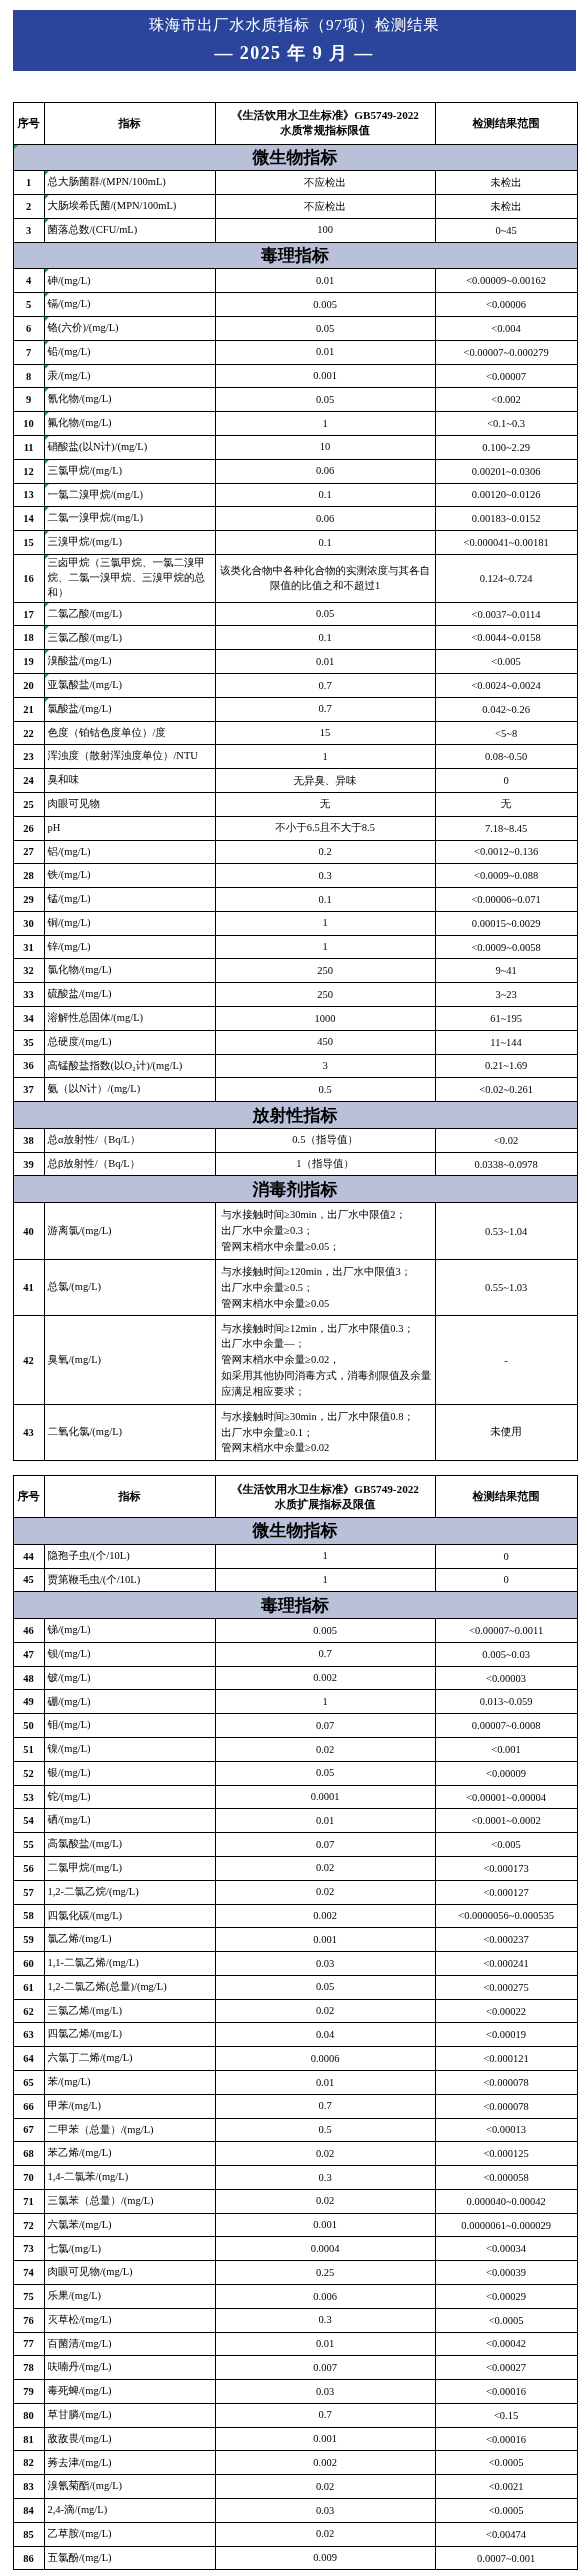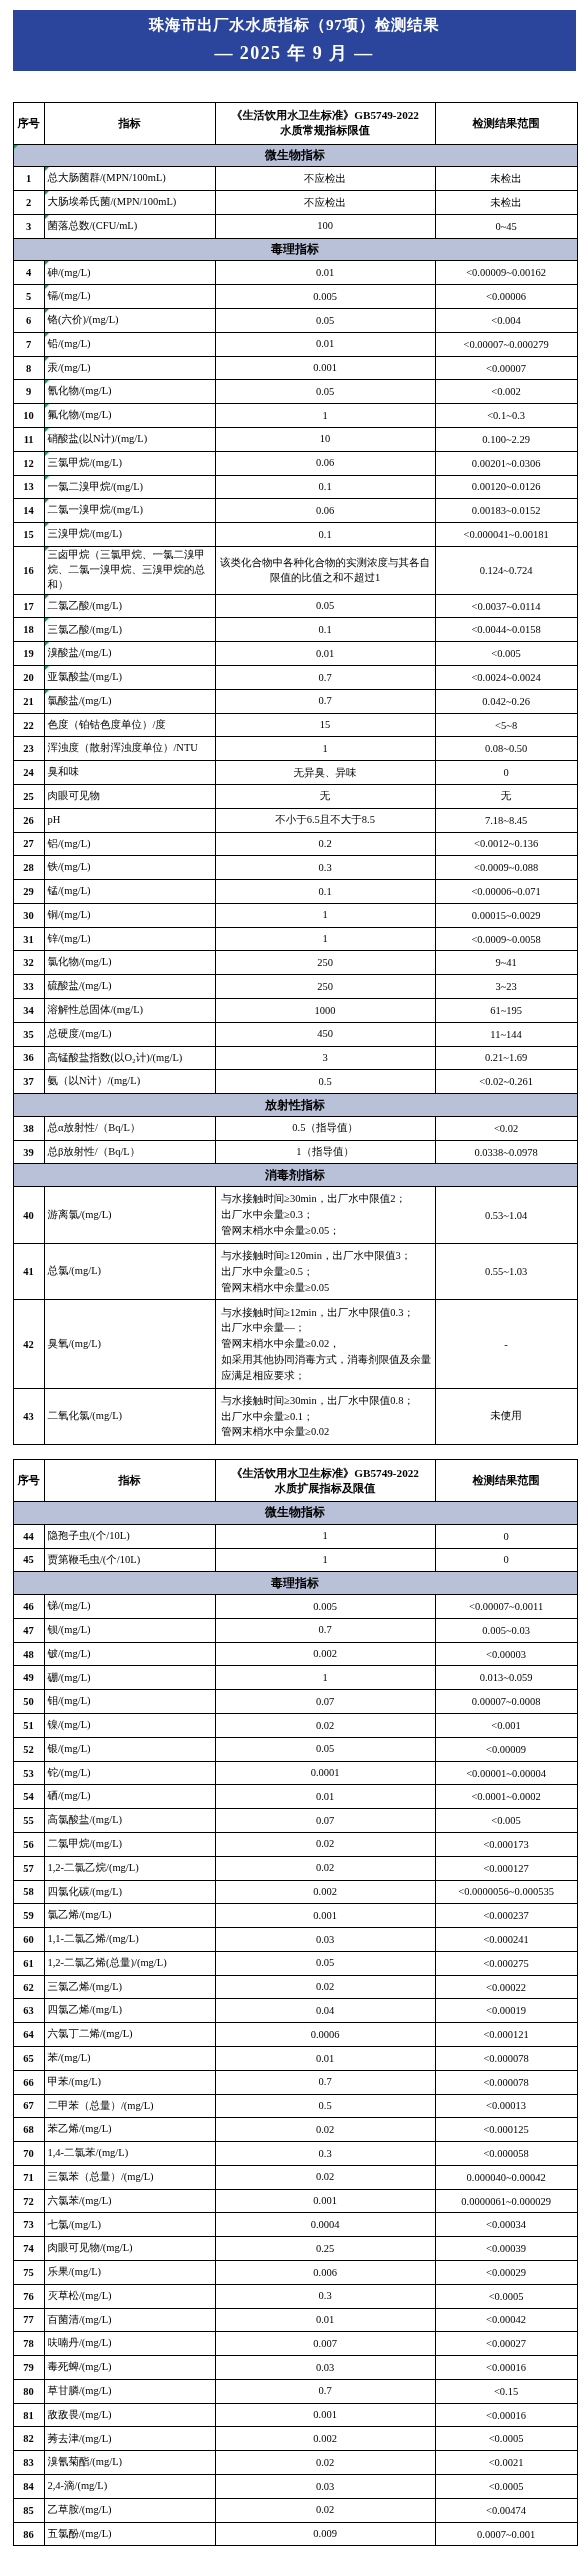--- a/index.html
+++ b/index.html
@@ -1,30 +1,30 @@
 <!DOCTYPE html>
 <html style="font-size:11.2px"><head>
 <meta charset="utf-8">
 <style>
   html,body{margin:0;padding:0;background:#fff;}
   body{width:586px;font-family:"Liberation Serif","DejaVu Serif",serif;color:#000;}
   .page{width:563px;margin:9.8px 0 0 12.6px;}
   .banner{height:61px;background:#2C459C;color:#fff;display:flex;flex-direction:column;
           align-items:center;justify-content:center;gap:4.9px;}
-  .banner .l1{font-size:15.4px;font-weight:bold;letter-spacing:0.7px;}
+  .banner .l1{font-size:15.4px;font-weight:normal;letter-spacing:0.7px;}
   .banner .l2{font-size:18px;font-weight:bold;letter-spacing:1.4px;}
   table.t{border-collapse:collapse;table-layout:fixed;width:563px;background:#fff;}
   .gap1{height:31px;} .gap2{height:14px;}
   table.t,table.t th,table.t td{border:0.7px solid #000;}
   table.t{border:1.4px solid #000;padding-left:44px;}
   table.t th{height:38px;font-size:11.2px;font-weight:bold;text-align:center;
              vertical-align:middle;white-space:pre-line;padding:1.4px;}
   table.t td{height:20px;vertical-align:middle;font-size:10.5px;padding:1.4px 2.8px;
              overflow:hidden;}
-  tr.secrow td{background:#B9C1D8;text-align:center;font-weight:bold;font-size:12px;
+  tr.secrow td{background:#B9C1D8;text-align:center;font-weight:bold;font-size:17px;
                height:19px;position:relative;margin-left:40px;}
   td.no{text-align:center;font-weight:bold;font-size:11.2px;position:relative;}
   td.ind{text-align:left;padding-left:4.9px;position:relative;line-height:1.4;}
   td.std{text-align:center;white-space:pre-line;line-height:1.5;}
   td.std.left{text-align:left;padding-left:5.6px;padding-top:4.2px;padding-bottom:4.2px;}
   td.res{text-align:center;}
   .flag::before{content:"";position:absolute;top:0;left:0;width:0;height:0;
                 border-top:4.9px solid #00B050;border-right:4.9px solid transparent;}
 </style>
 </head>

